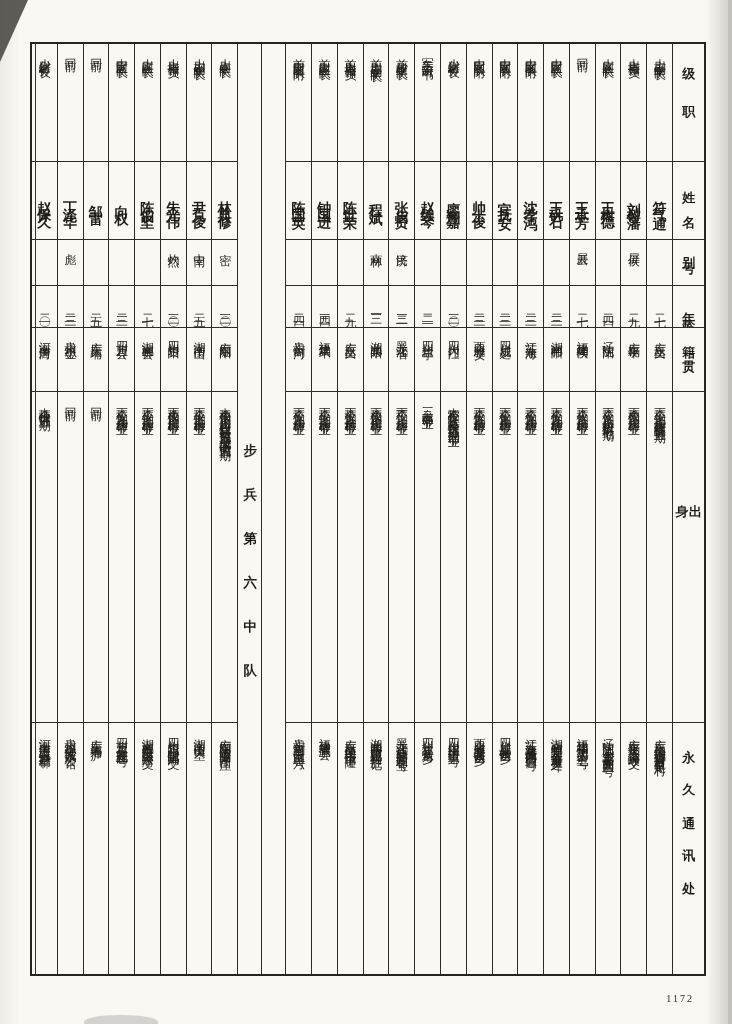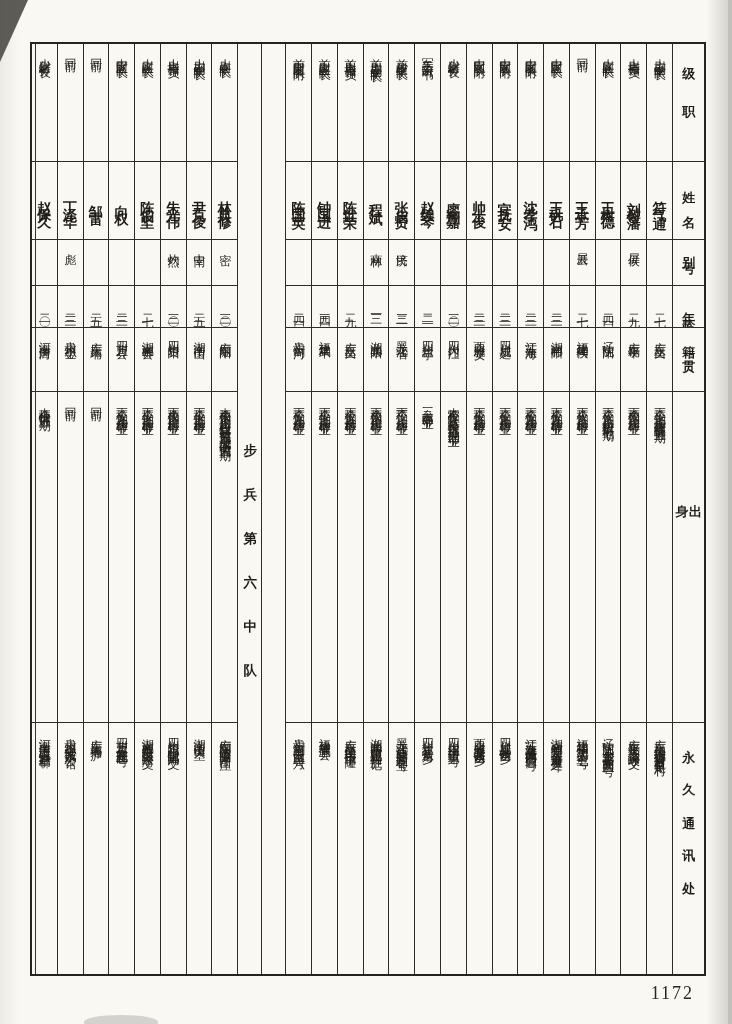--- a/index.html
+++ b/index.html
@@ -66,21 +66,21 @@
   .h-age .vtext{letter-spacing:6px;padding-top:2px}
   .h-native .vtext{letter-spacing:14px;padding-top:4px}
   .h-background .vtext{letter-spacing:118px;padding-top:96px}
   .h-address .vtext{letter-spacing:33px;padding-top:10px}
 
   .divider-text .cell{height:100%;align-items:center;border:none}
   .divider-text .vtext{letter-spacing:44px;font-size:13.5px;font-weight:600;padding-top:110px}
 
   .pageno{
     position:absolute;right:38px;bottom:20px;
-    font-family:"Liberation Serif",serif;font-size:18px;
+    font-family:"Liberation Serif",serif;font-size:10px;
     letter-spacing:2px;color:#2a2722;
   }
 </style>
 </head>
 <body>
 
 <div class="page">
   <div class="corner-artifact"></div>
   <div class="edge-artifact"></div>
   <div class="smudge-artifact"></div>

